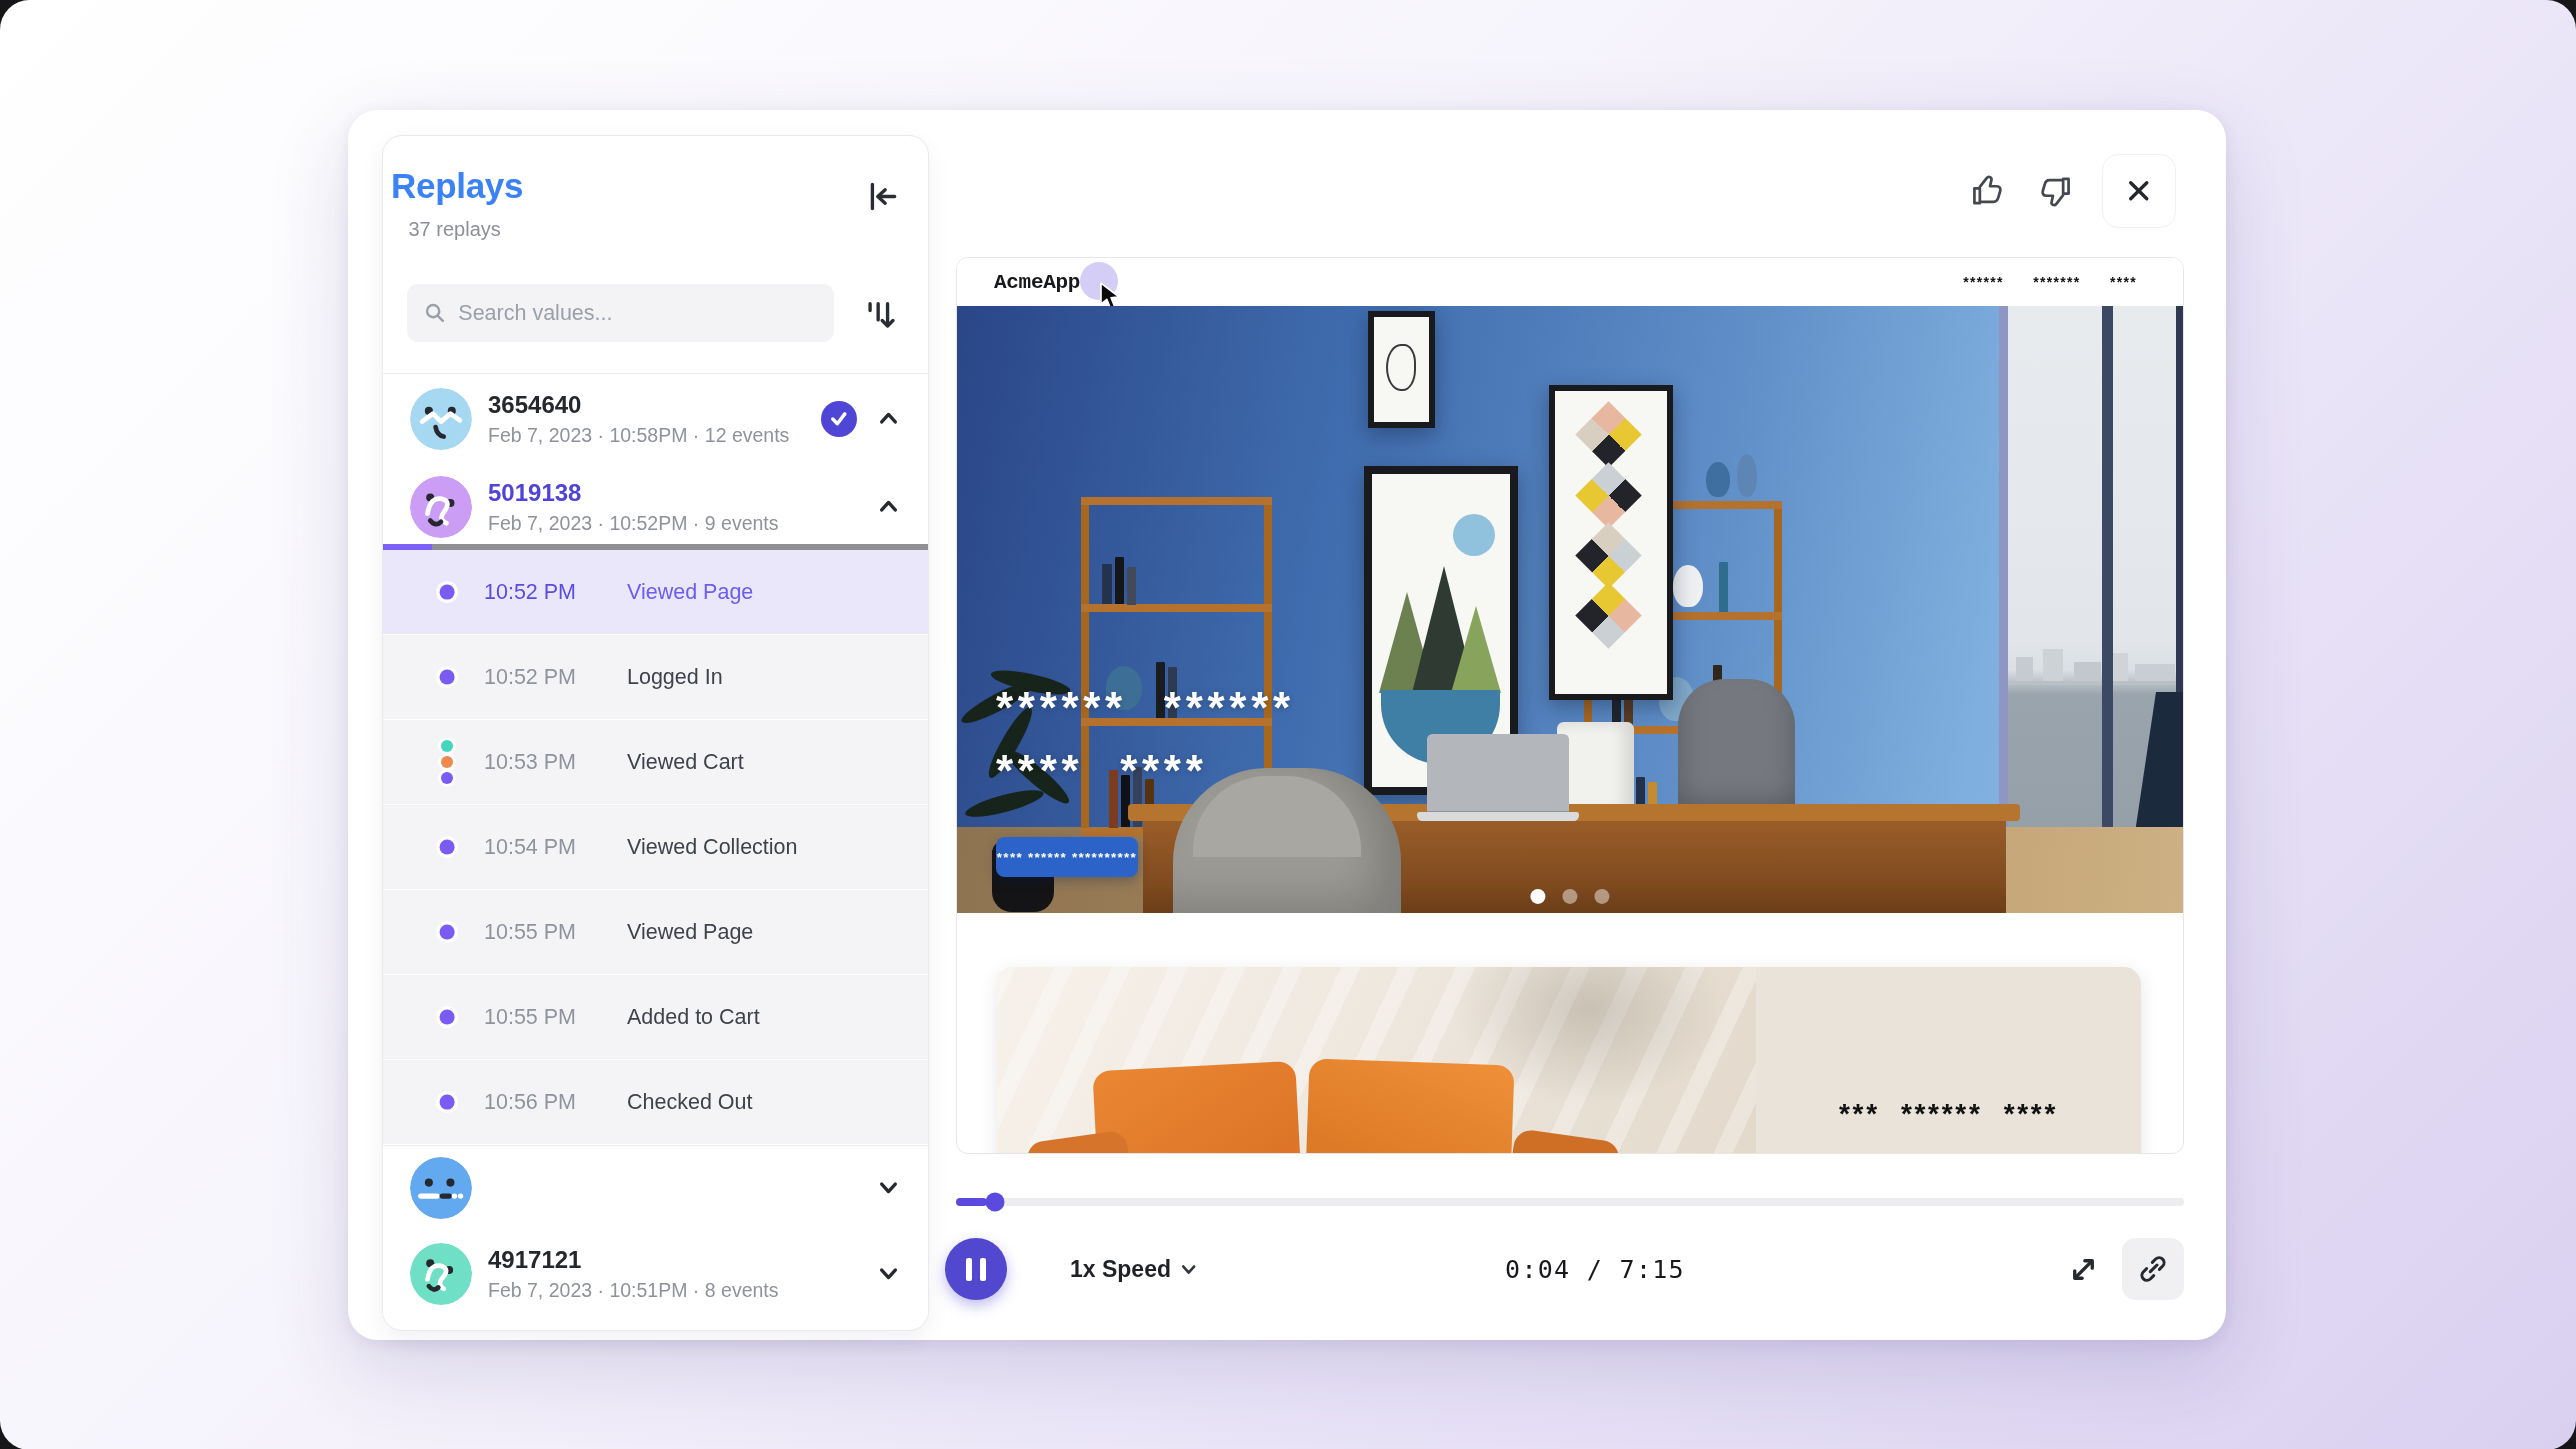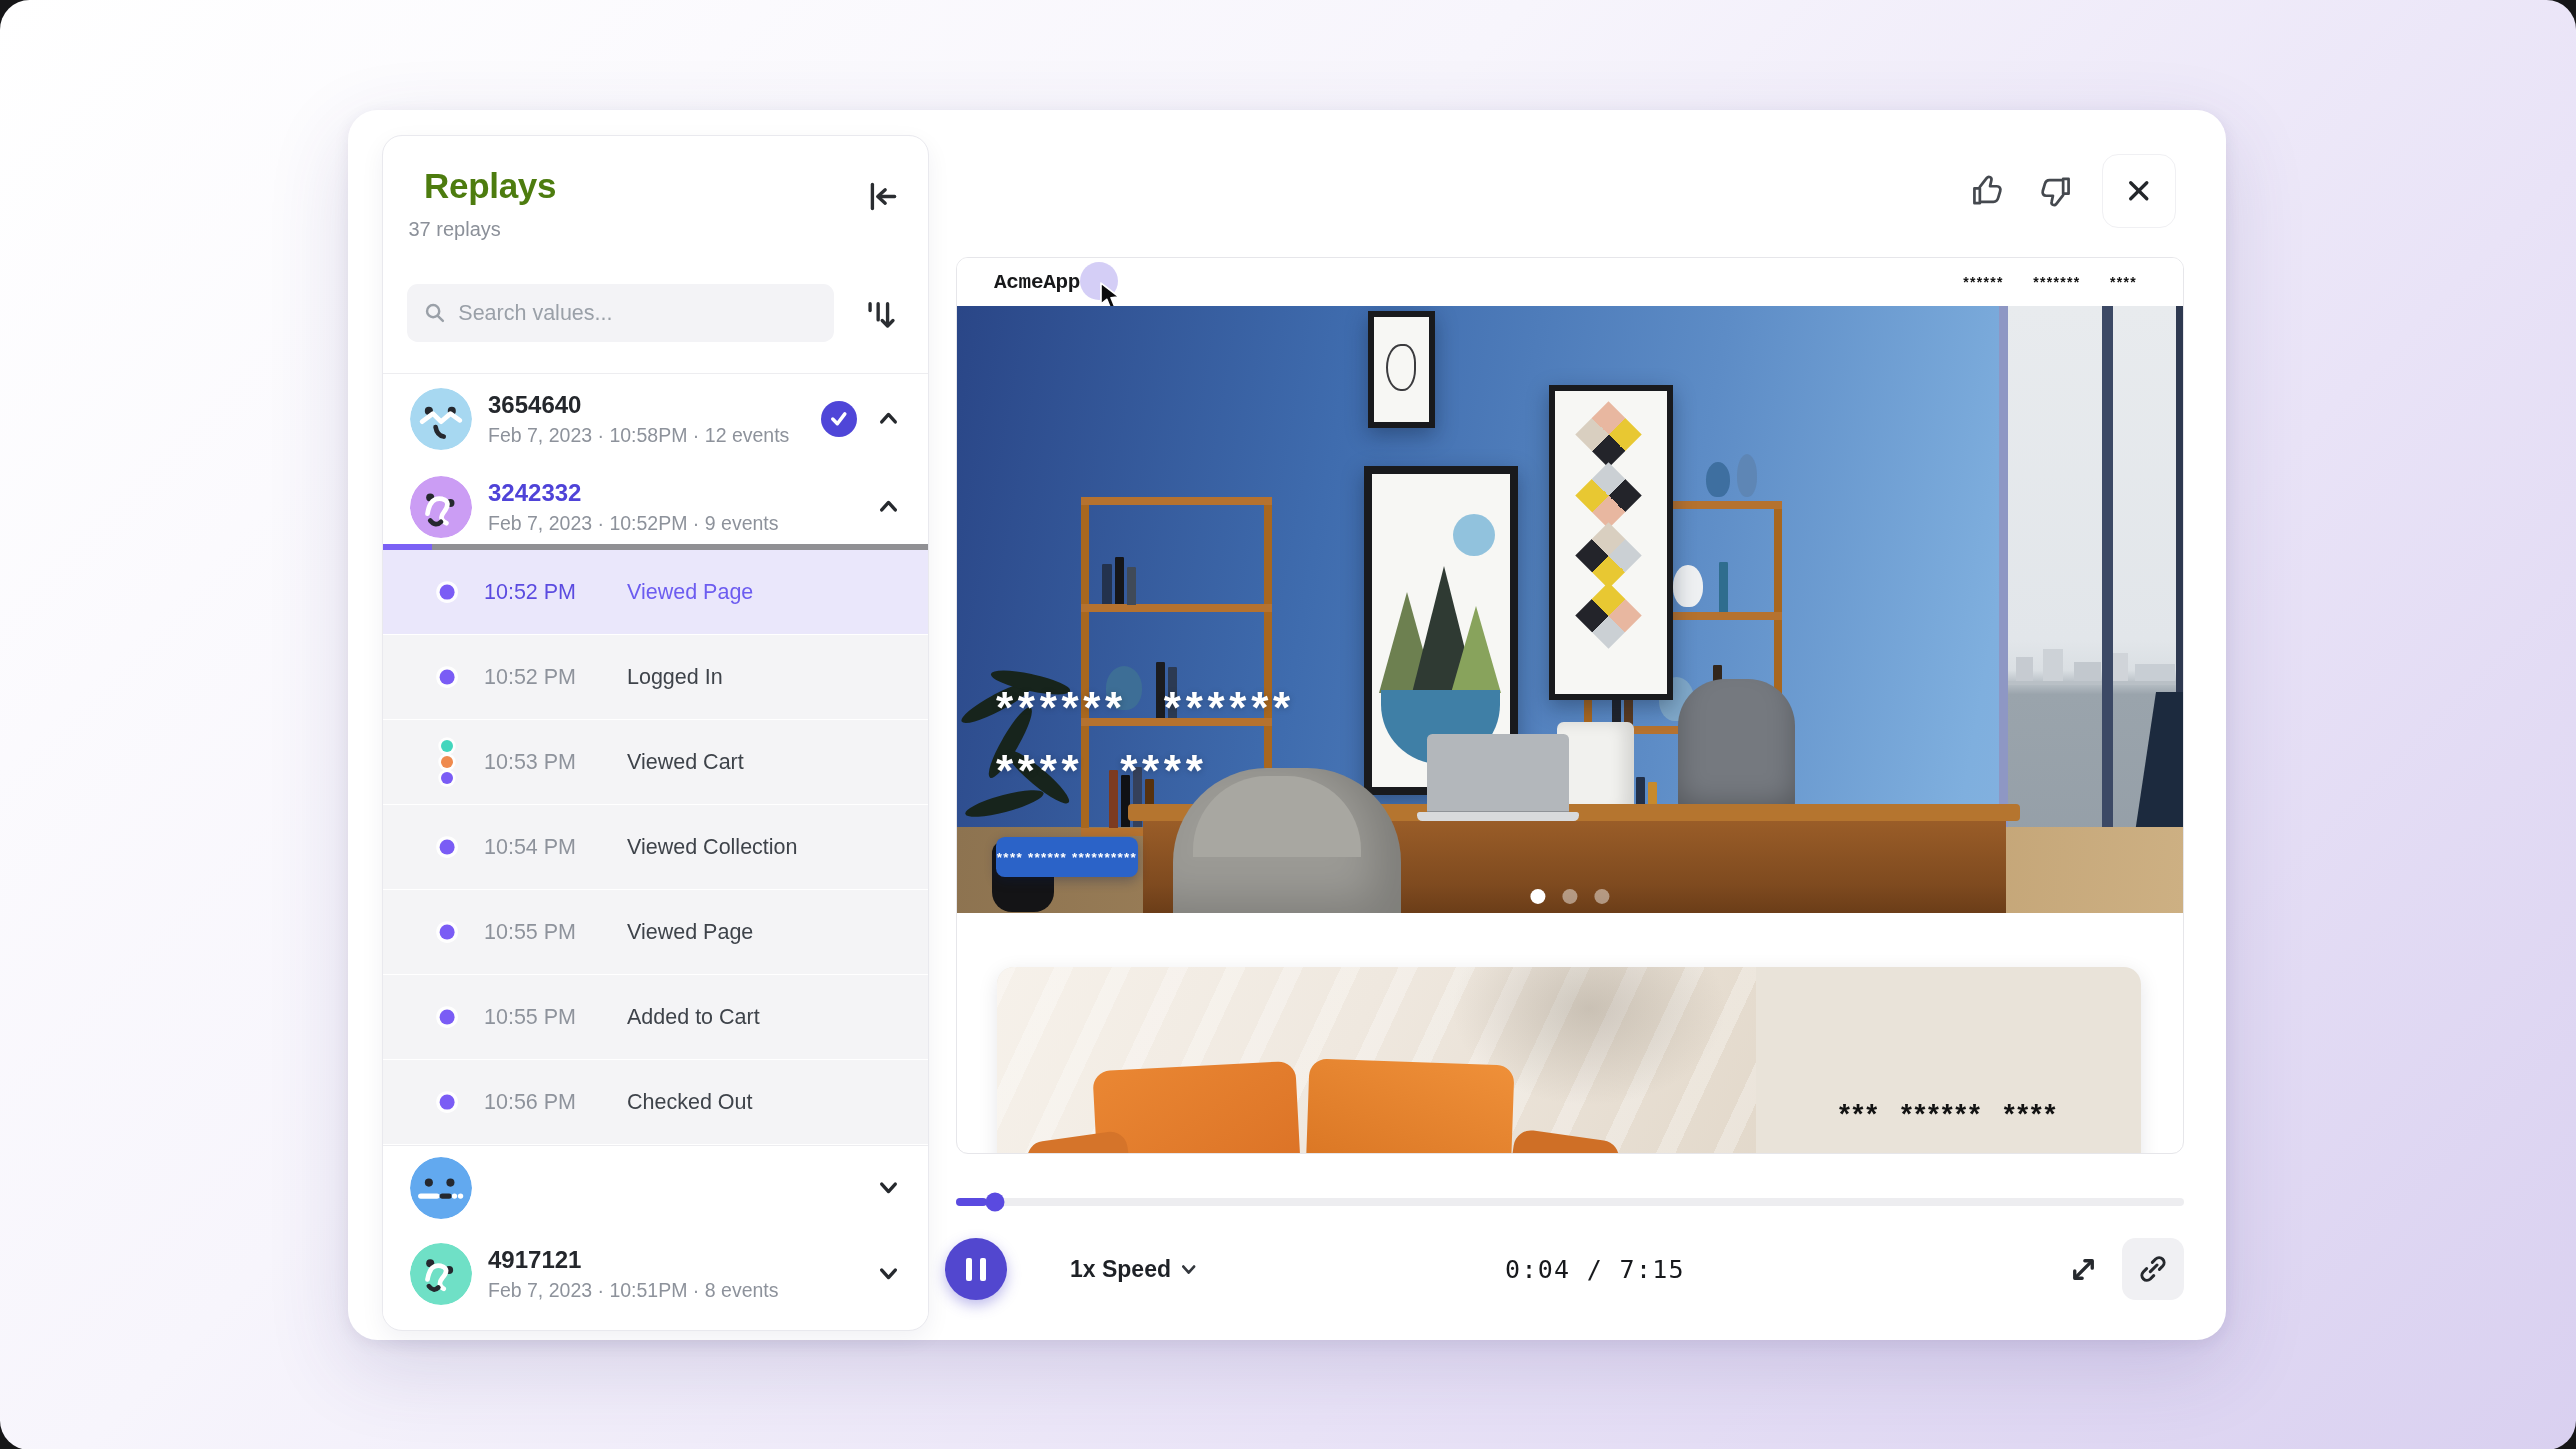--- a/index.html
+++ b/index.html
@@ -11,22 +11,22 @@
   
   .modal { position:absolute; left:348px; top:110px; width:1878px; height:1230px;
            background:#ffffff; border-radius:29.5px;
            box-shadow:0 27px 81px rgba(70,55,130,.16), 0 4px 16px rgba(40,30,80,.08); }
 
   
   .sidebar { position:absolute; left:34px; top:25px; width:547px; height:1196px;
              background:#ffffff; border:1.3px solid #e9e9ee; border-radius:20px;
              box-shadow:0 8px 24px rgba(25,25,60,.06); overflow:hidden; }
   .sb-header { position:relative; height:148px; }
-  .sb-title { position:absolute; left:41px; top:29.5px; font-size:35px; font-weight:700;
-              color:#4d7c0f; letter-spacing:-0.3px;text-align:center; }
+  .sb-title { position:absolute; left:8px; top:29.5px; font-size:35px; font-weight:700;
+              color:#3b82f6; letter-spacing:-0.3px;text-align:center; }
   .sb-subtitle { position:absolute; left:25.5px; top:82px; font-size:20px; color:#8b9099; }
   .collapse-btn { position:absolute; right:25.5px; top:40px; width:40px; height:40px; cursor:pointer;
                   display:flex; align-items:center; justify-content:center; }
   .sb-searchrow { position:relative; height:89px; }
   .search-box { position:absolute; left:24px; top:0; width:427px; height:58px; background:#f3f3f6;
                 border-radius:10.7px; display:flex; align-items:center; padding:0 17.4px; }
   .search-box input { border:none; outline:none; background:transparent; font-size:21.5px;
                       color:#3c4046; width:100%; margin-left:12px; font-family:inherit; }
   .search-box input::placeholder { color:#9aa0a8; }
   .sort-btn { position:absolute; right:27px; top:9.4px; width:43px; height:43px; cursor:pointer;
@@ -266,21 +266,21 @@
 
       <div class="session row2">
         <svg class="avatar" viewBox="0 0 92 92">
           <circle cx="46" cy="46" r="46" fill="#cb9df4"></circle>
           <circle cx="30" cy="32" r="6" fill="#25282e"></circle>
             <circle cx="60" cy="40" r="6" fill="#25282e"></circle>
           <path d="M26 56 q4-26 22-22 q14 4 2 20 q-8 10 4 16" fill="none" stroke="#ffffff" stroke-width="7" stroke-linecap="round"></path>
           <path d="M30 66 q8 10 16 2" fill="none" stroke="#25282e" stroke-width="7" stroke-linecap="round"></path>
         </svg>
         <div class="s-info">
-          <div class="s-id">3242332</div>
+          <div class="s-id">5019138</div>
           <div class="s-meta">Feb 7, 2023 · 10:52PM · 9 events</div>
         </div>
         <div class="s-right">
           <div class="chev">
             <svg width="23" height="23" viewBox="0 0 34 34">
               <polyline points="7,22 17,11 27,22" fill="none" stroke="#26292e" stroke-width="5" stroke-linecap="round" stroke-linejoin="round"></polyline>
             </svg>
           </div>
         </div>
         <div class="session-progress">

